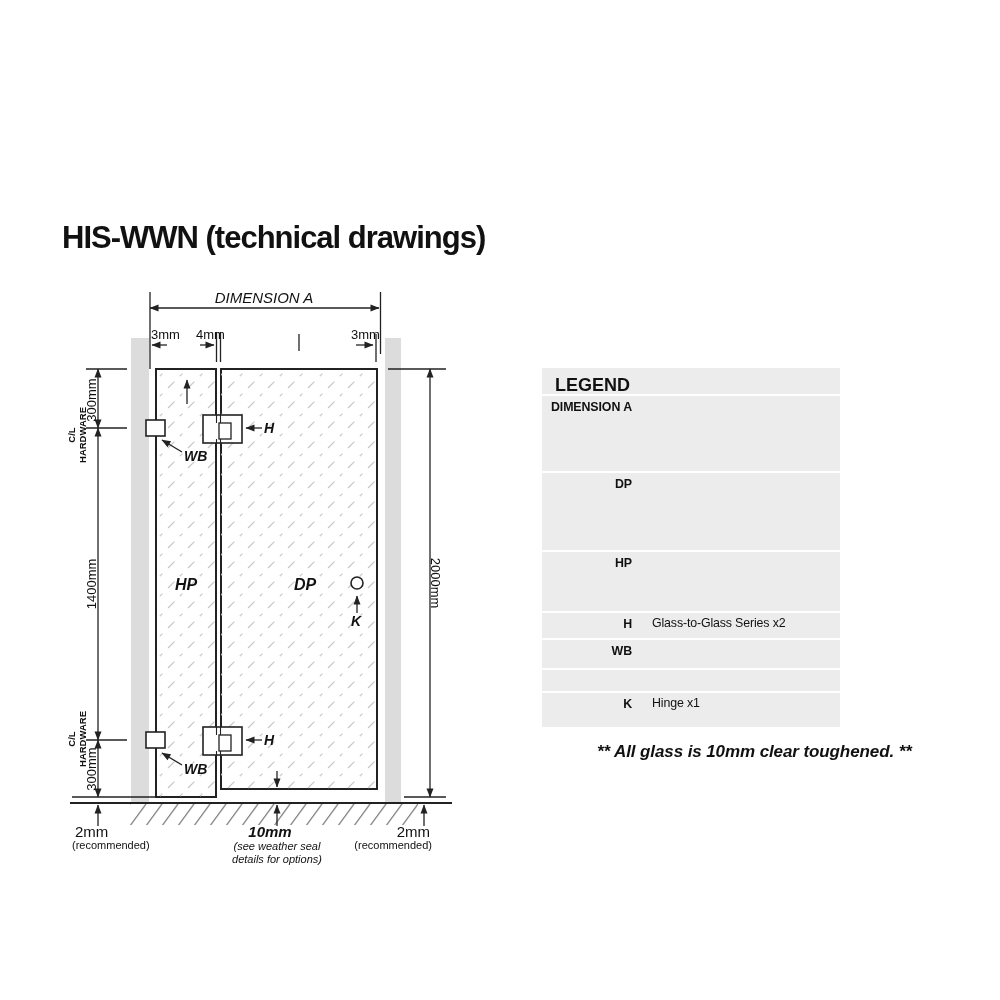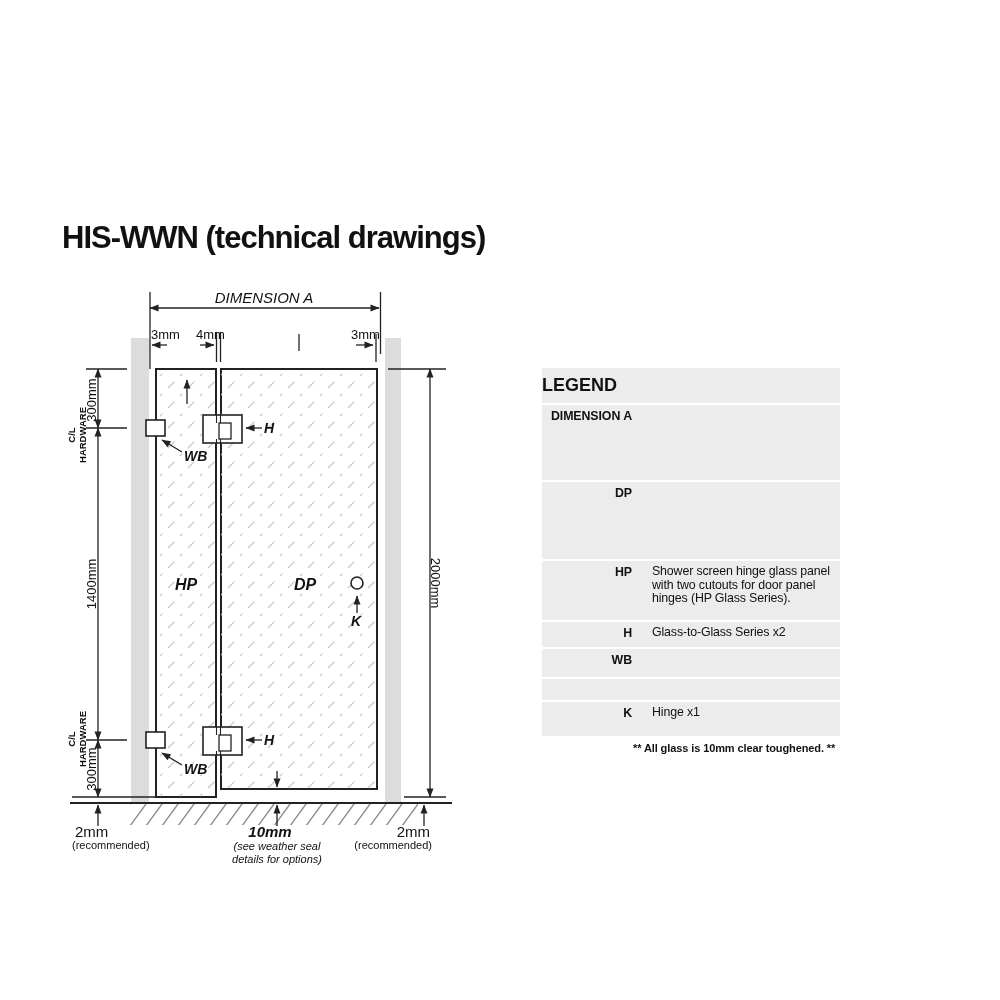--- a/index.html
+++ b/index.html
@@ -3,31 +3,31 @@
 <meta charset="utf-8">
 <style>
   html,body{margin:0;padding:0;background:#fff;}
   #canvas{position:relative;width:1000px;height:1000px;background:#fff;overflow:hidden;
           font-family:"Liberation Sans",sans-serif;color:#111;margin-top:36px;}
   .page-title{position:absolute;left:62px;top:184px;font-size:31px;font-weight:bold;
               letter-spacing:-1px;color:#111;white-space:nowrap;}
   #draw-svg{position:absolute;left:0;top:0;}
   
   .legend{position:absolute;left:542px;top:332px;width:298px;background:#ececec;}
-  .legend-header{height:35px;box-sizing:border-box;padding:7px 0 0 0;
+  .legend-header{height:26px;box-sizing:border-box;padding:7px 0 0 13px;
                  font-size:18px;font-weight:bold;letter-spacing:0;}
   .lrow{display:grid;grid-template-columns:90px 1fr;column-gap:20px;
         border-top:2px solid #fff;box-sizing:border-box;padding-top:4px;}
   .lterm{text-align:right;font-weight:bold;font-size:12.4px;letter-spacing:-0.1px;}
   .ldesc{font-size:12.4px;line-height:13.6px;letter-spacing:-0.15px;white-space:pre-line;}
   .ldesc.nowrap{white-space:nowrap;overflow:visible;}
   .r-dima{height:77px;} .r-dp{height:79px;} .r-hp{height:61px;} .r-h{height:27px;}
   .r-wb{height:30px;} .r-empty{height:23px;} .r-k{height:36px;}
-  .legend-footnote{position:absolute;left:633px;top:706px;font-size:11px;
-                   font-weight:bold;letter-spacing:-0.1px;}
+  .legend-footnote{position:absolute;left:597px;top:706px;font-size:17px;
+                   font-style:italic;font-weight:bold;letter-spacing:-0.1px;}
   
   text{font-family:"Liberation Sans",sans-serif;fill:#111;}
   .dim{font-size:13px;}
   .dima{font-size:15px;font-style:italic;}
   .cl{font-size:9.5px;font-weight:bold;}
   .panel{font-size:16px;font-weight:bold;font-style:italic;}
   .callout{font-size:14px;font-weight:bold;font-style:italic;}
   .gapbig{font-size:15px;}
   .gapbig.it{font-style:italic;font-weight:bold;}
   .note{font-size:11px;}
@@ -176,23 +176,20 @@
     <div class="legend-header">LEGEND</div>
 
     <div class="lrow r-dima">
       <div class="lterm">DIMENSION A</div>
     </div>
     <div class="lrow r-dp">
       <div class="lterm">DP</div>
     </div>
     <div class="lrow r-hp">
       <div class="lterm">HP</div>
-      <div class="ldesc">Shower screen hinge glass panel
-with two cutouts for door panel
-hinges (HP Glass Series).</div>
     </div>
     <div class="lrow r-h">
       <div class="lterm">H</div>
       <div class="ldesc">Glass-to-Glass Series x2</div>
     </div>
     <div class="lrow r-wb">
       <div class="lterm">WB</div>
     </div>
     <div class="lrow r-empty">
       <div class="lterm"></div>

